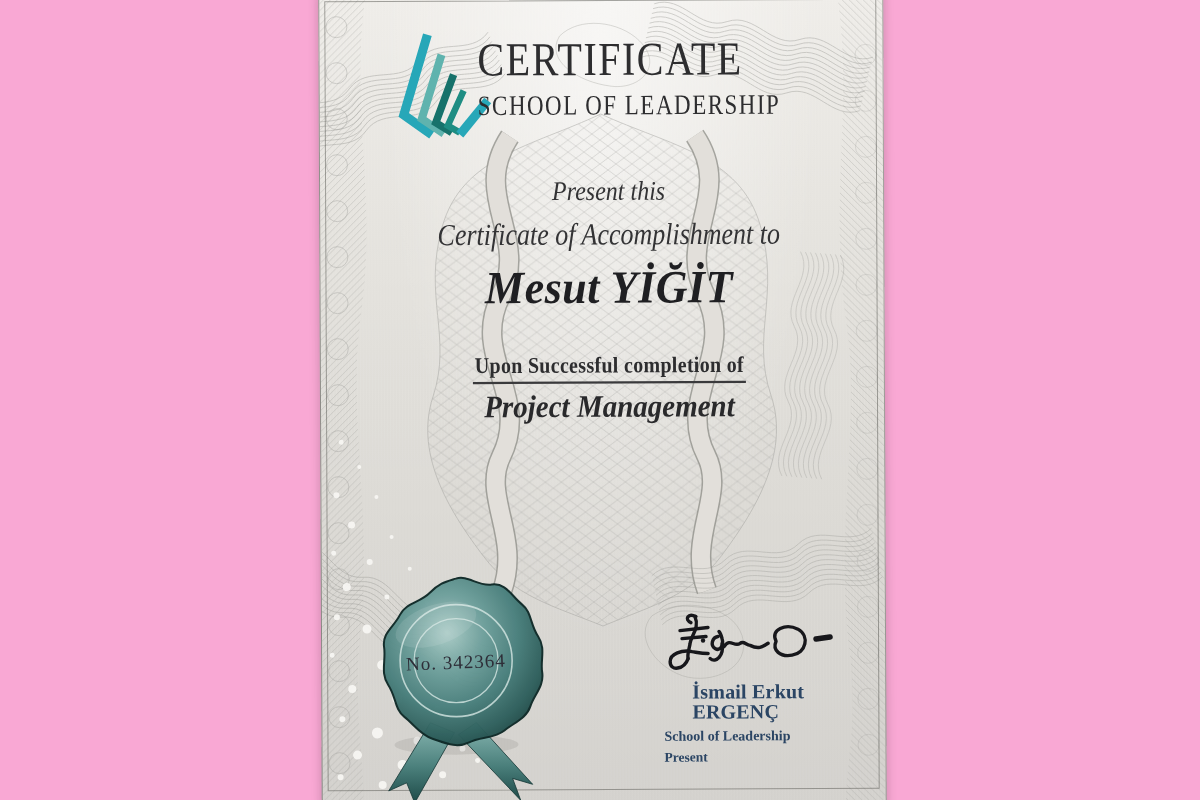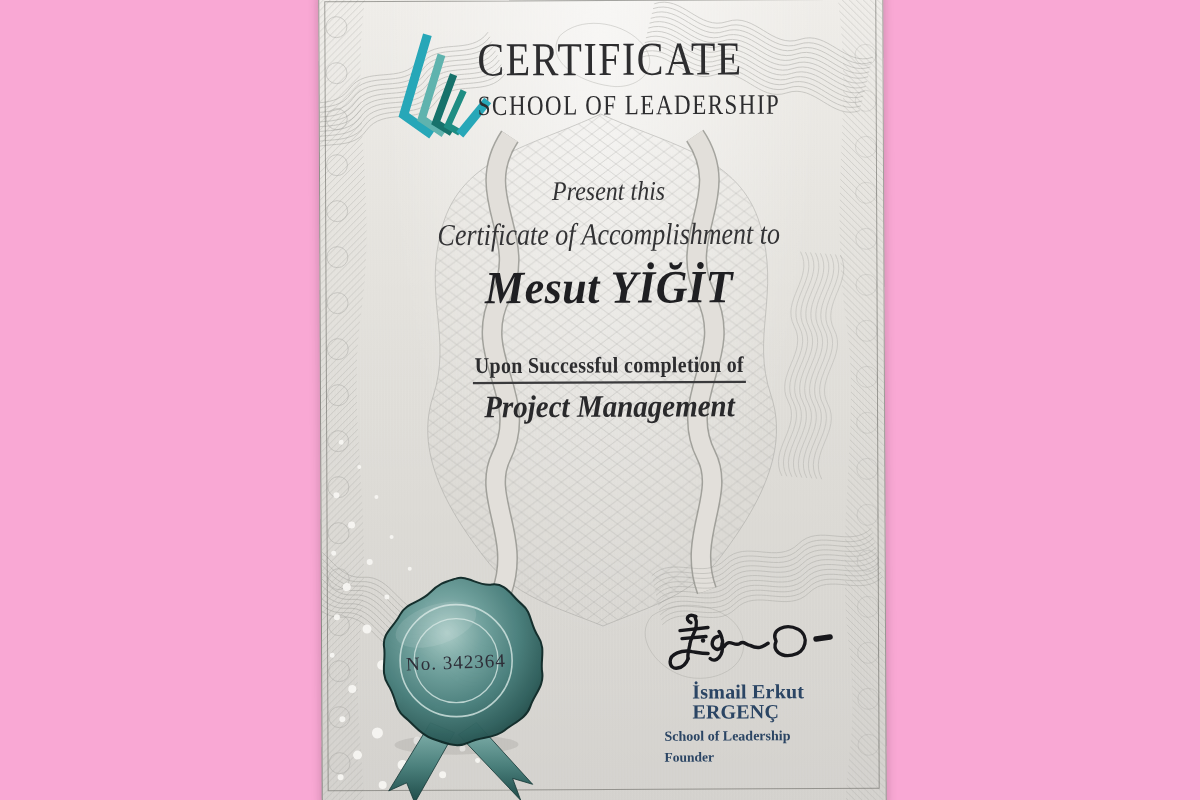--- a/index.html
+++ b/index.html
@@ -274,18 +274,18 @@
         <path d="M66,43 C72,34 76,44 82,40 C86,37 88,42 92,42 C100,46 104,44 110,40"></path>
         <path d="M118,38 C112,26 128,20 140,26 C152,33 148,50 134,52 C122,54 114,47 118,38"></path>
         <path d="M158,36 L172,34" stroke-width="5.5"></path>
       </g>
       <circle cx="45" cy="37" r="2.2" fill="#17171b"></circle>
     </svg>
 
     <div class="sig-block">
       <div class="sig-name">İsmail Erkut ERGENÇ</div>
       <div class="sig-org">School of Leadership</div>
-      <div class="sig-role">Founder</div>
+      <div class="sig-role">Present</div>
     </div>
 
 
   </div>
 </div>
 
 </body></html>

